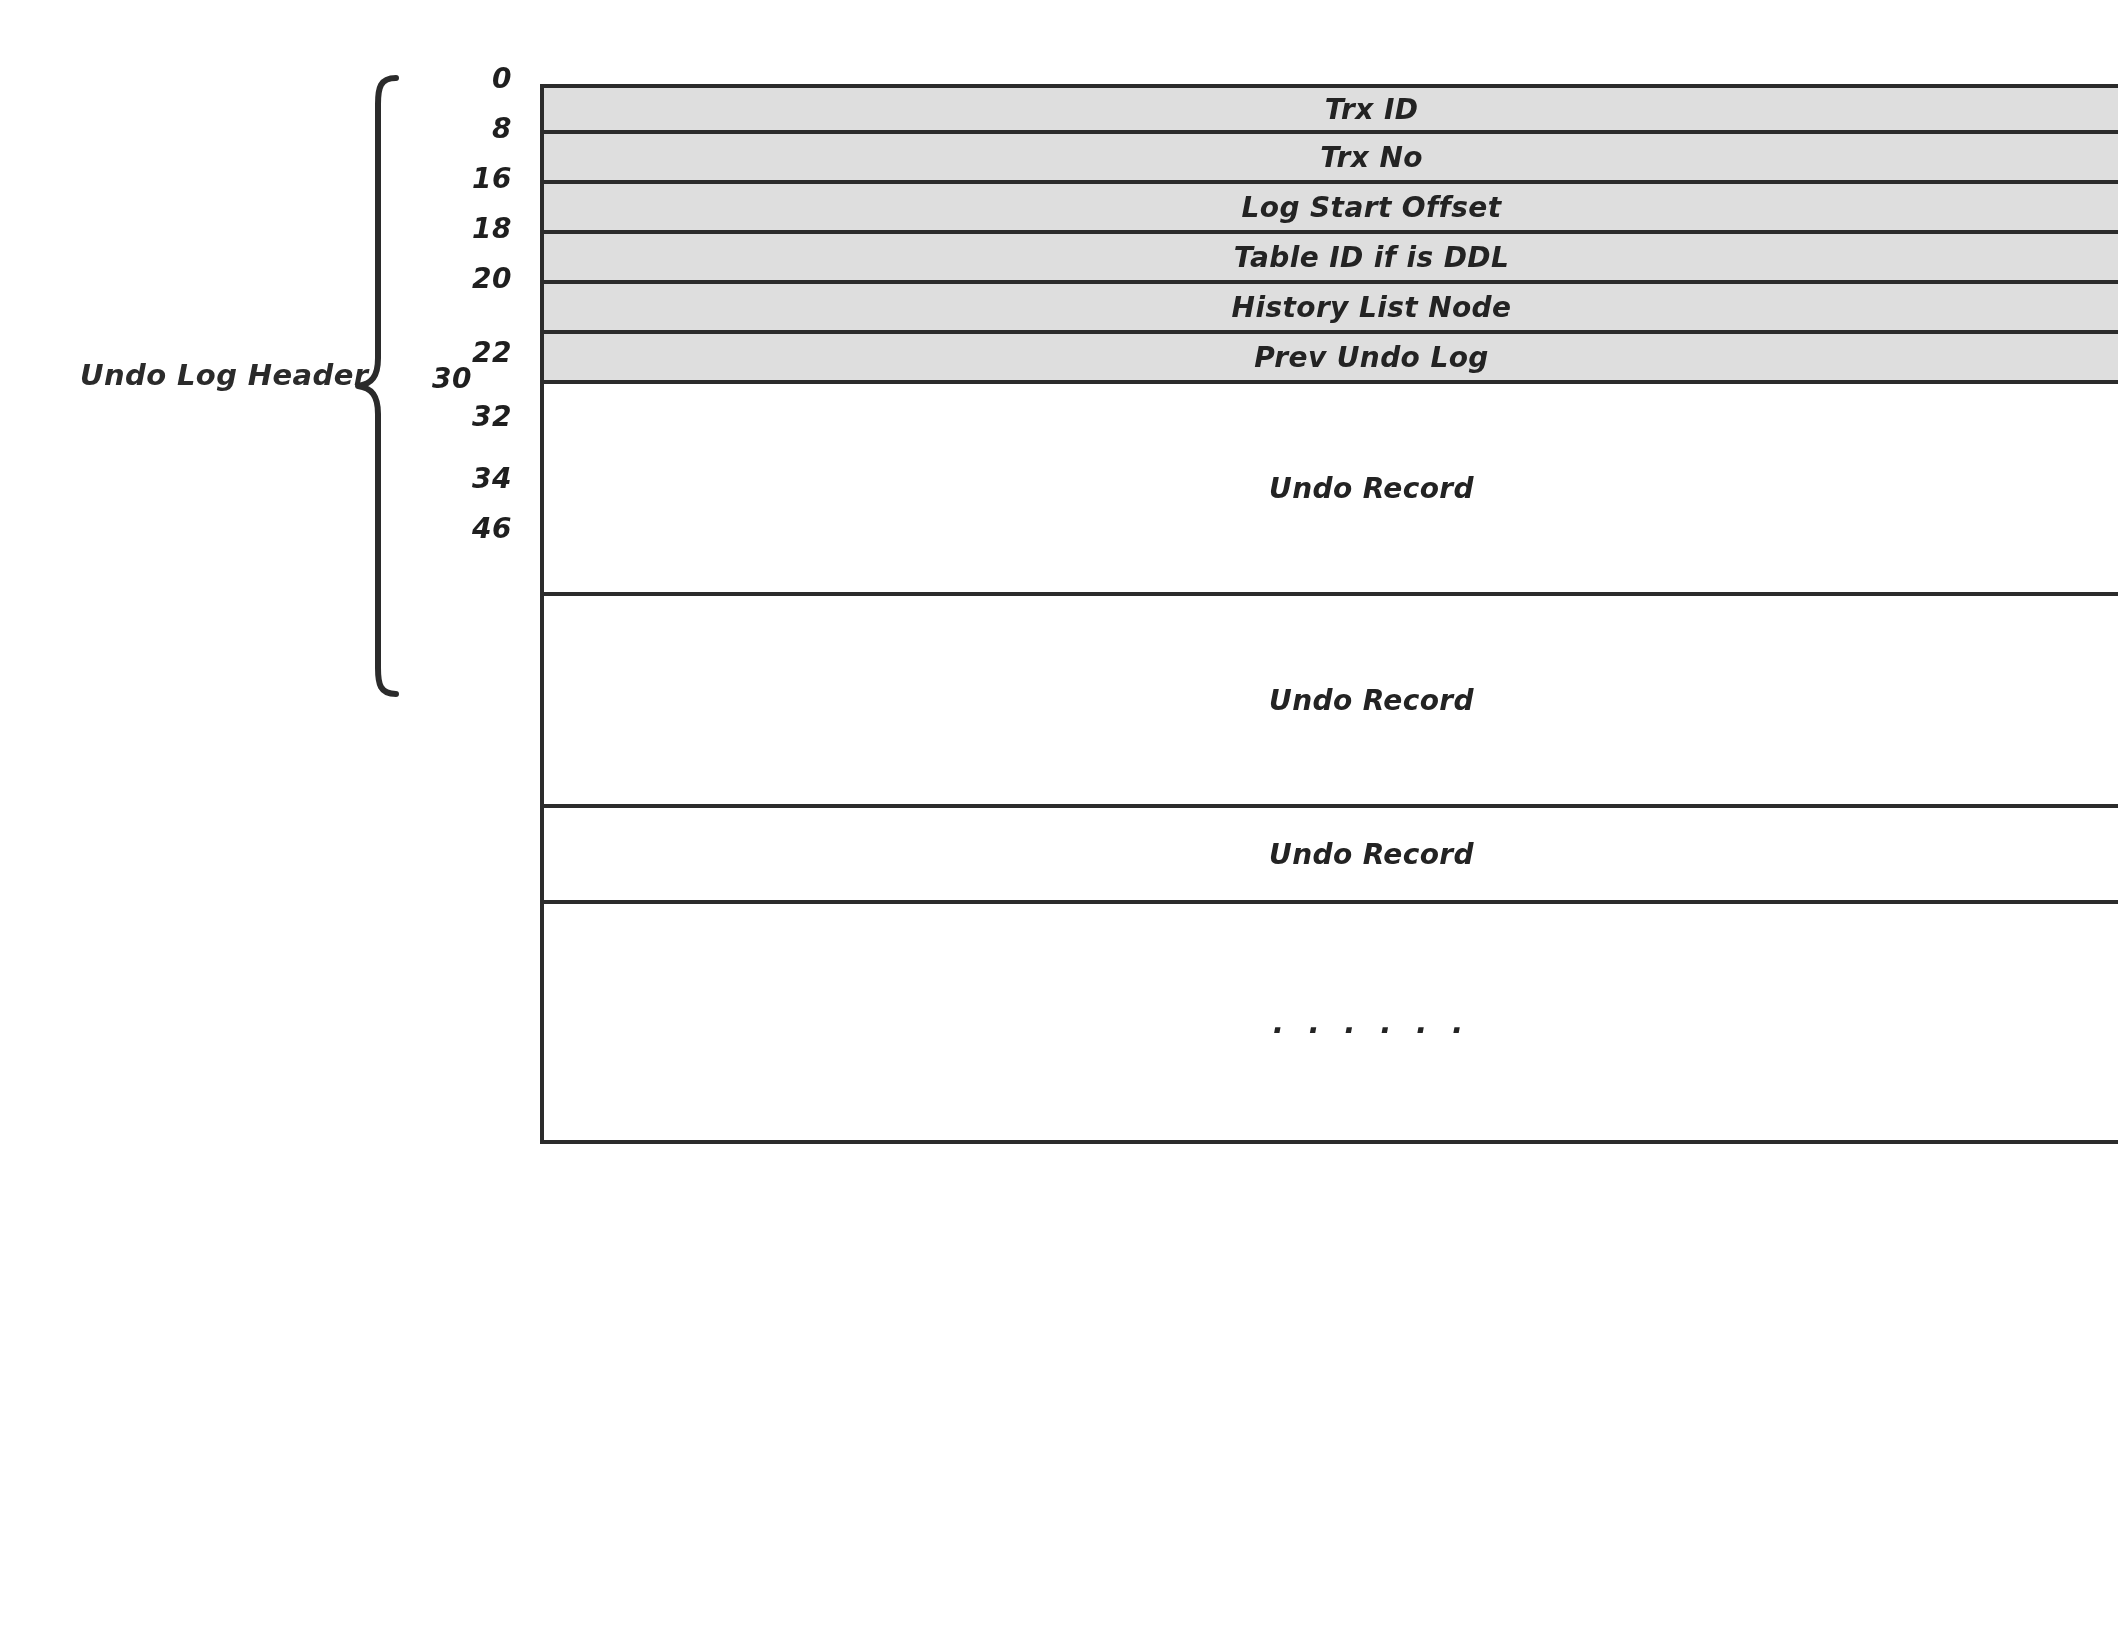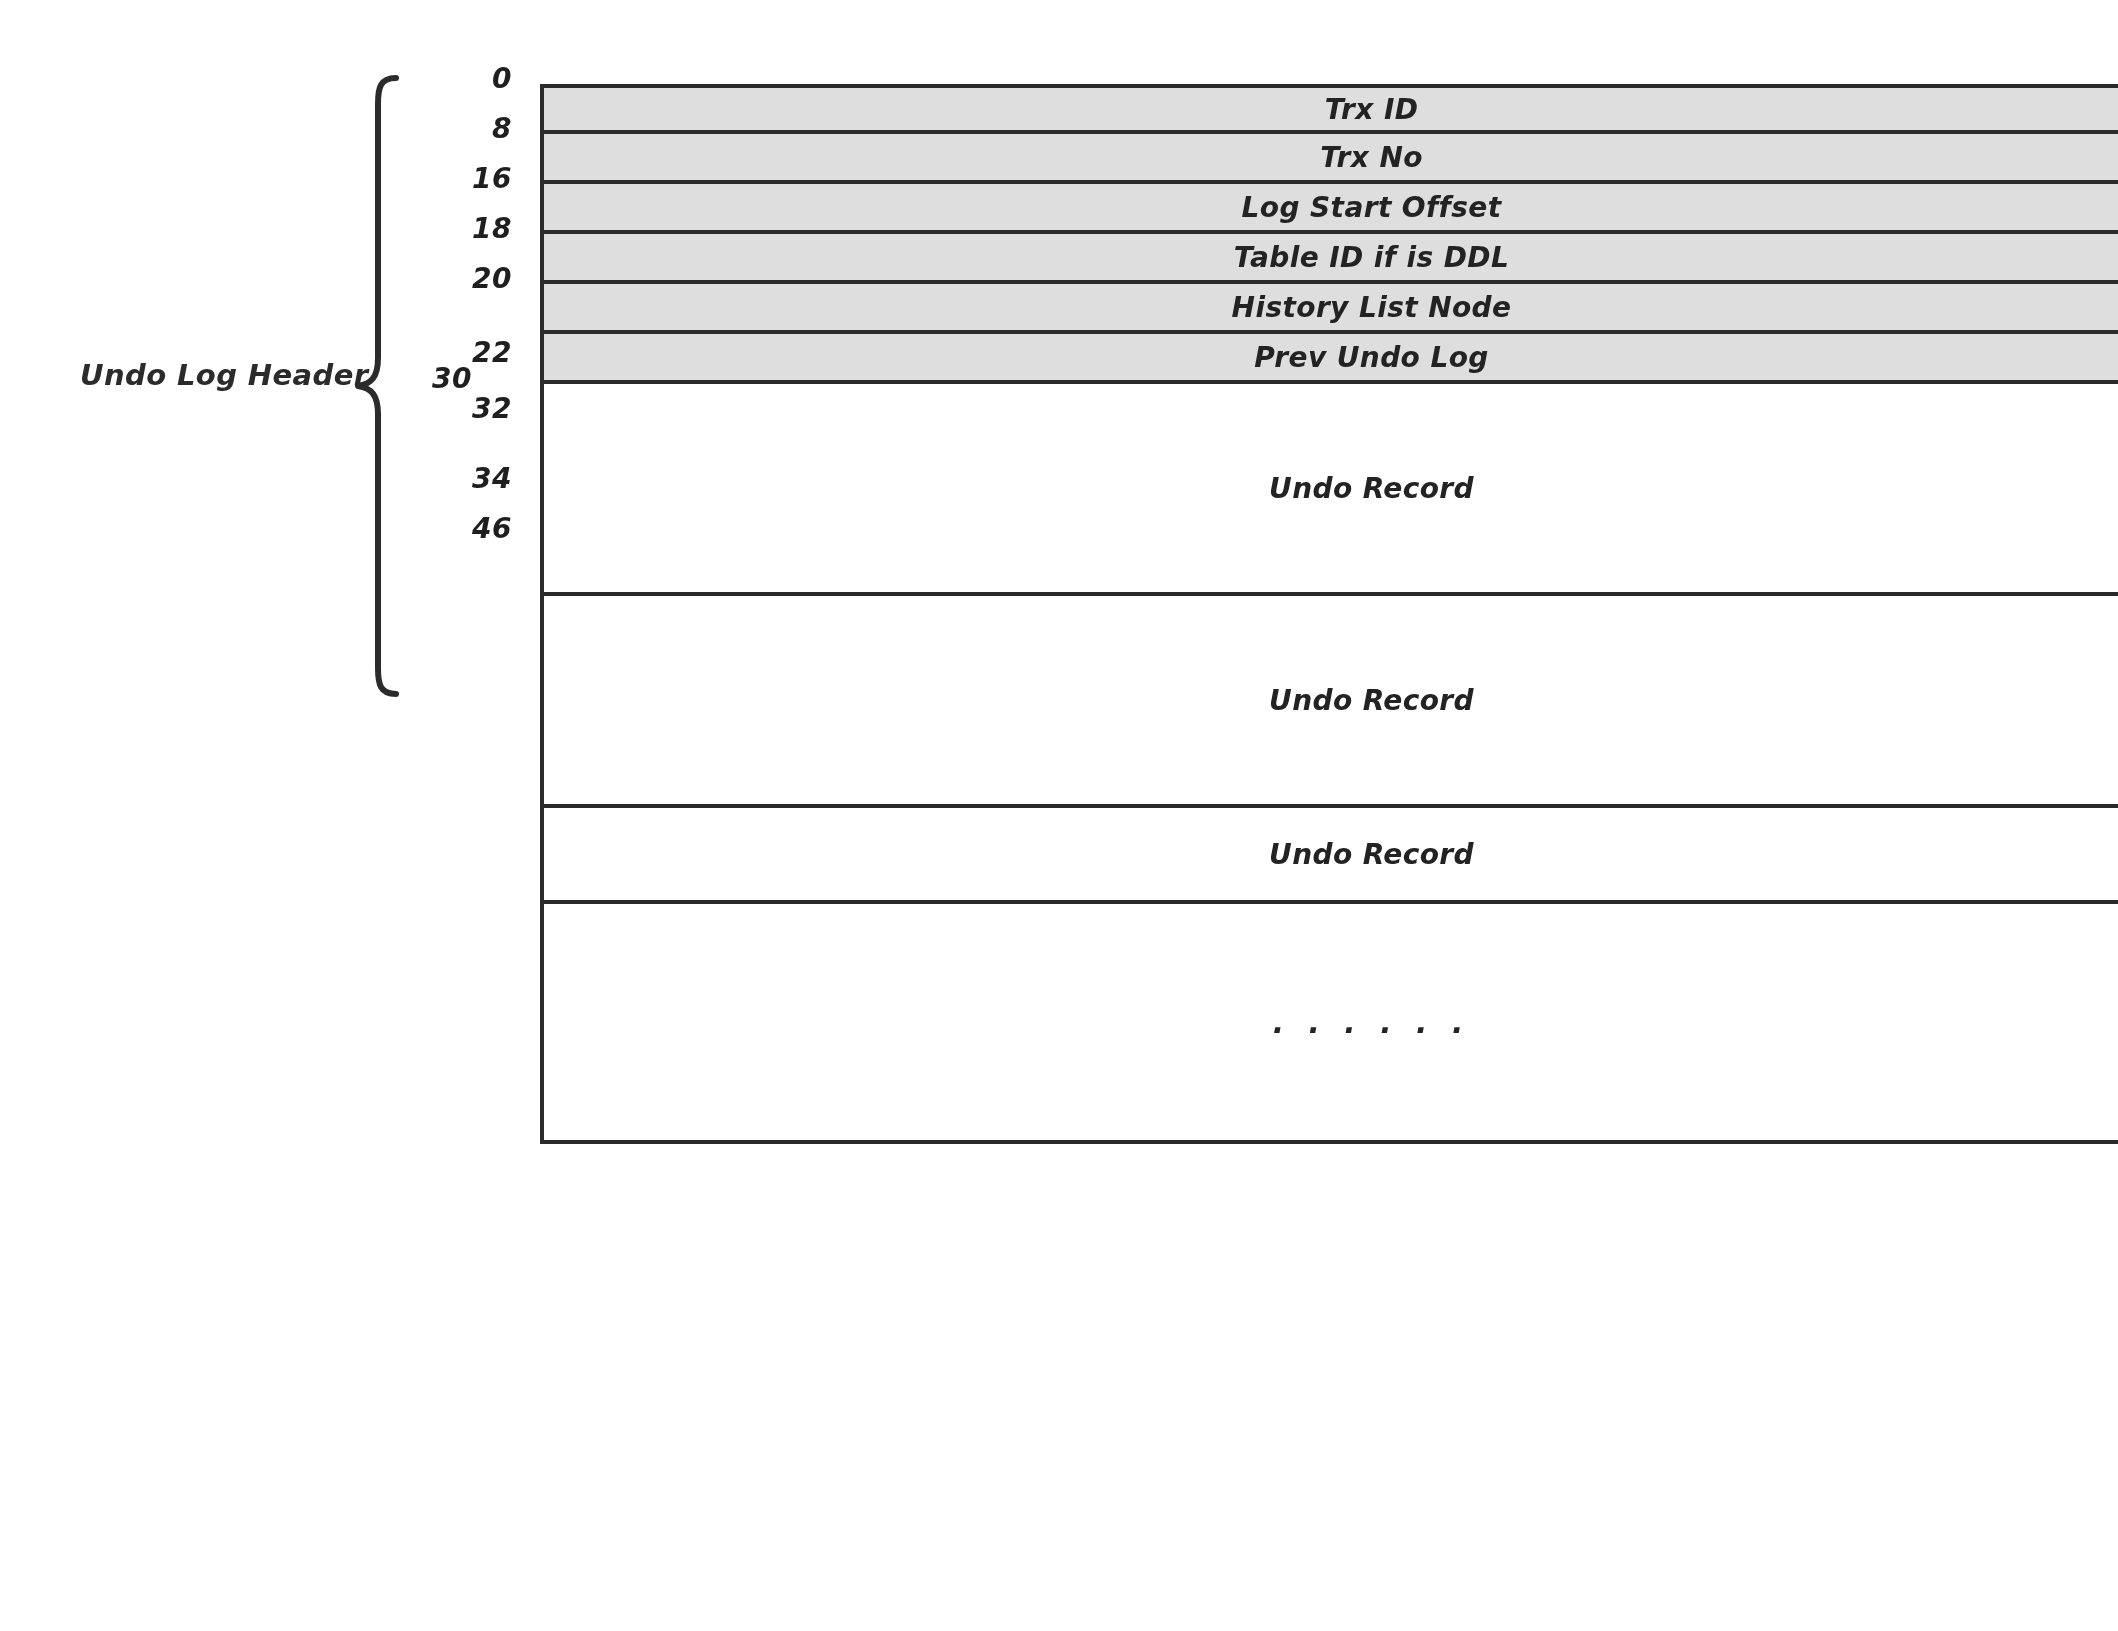--- a/index.html
+++ b/index.html
@@ -72,21 +72,21 @@
   </svg>
 
   <div id="offset-col">
       <div class="offset-cell" style="top: 2px;">0</div>
       <div class="offset-cell" style="top: 52px;">8</div>
       <div class="offset-cell" style="top: 102px;">16</div>
       <div class="offset-cell" style="top: 152px;">18</div>
       <div class="offset-cell" style="top: 202px;">20</div>
       <div class="offset-cell" style="top: 252px; margin-top: 24px;">22</div>
       <div class="offset-cell" style="top: 302px; text-align: center;">30</div>
-      <div class="offset-cell" style="top: 332px;">32</div>
+      <div class="offset-cell" style="top: 340px;">32</div>
       <div class="offset-cell" style="top: 402px;">34</div>
       <div class="offset-cell" style="top: 452px;">46</div>
     </div>
 
   <div id="struct-table">
       <div class="row hdr first">
         <span class="row-label">Trx ID</span>
       </div>
       <div class="row hdr">
         <span class="row-label">Trx No</span>

